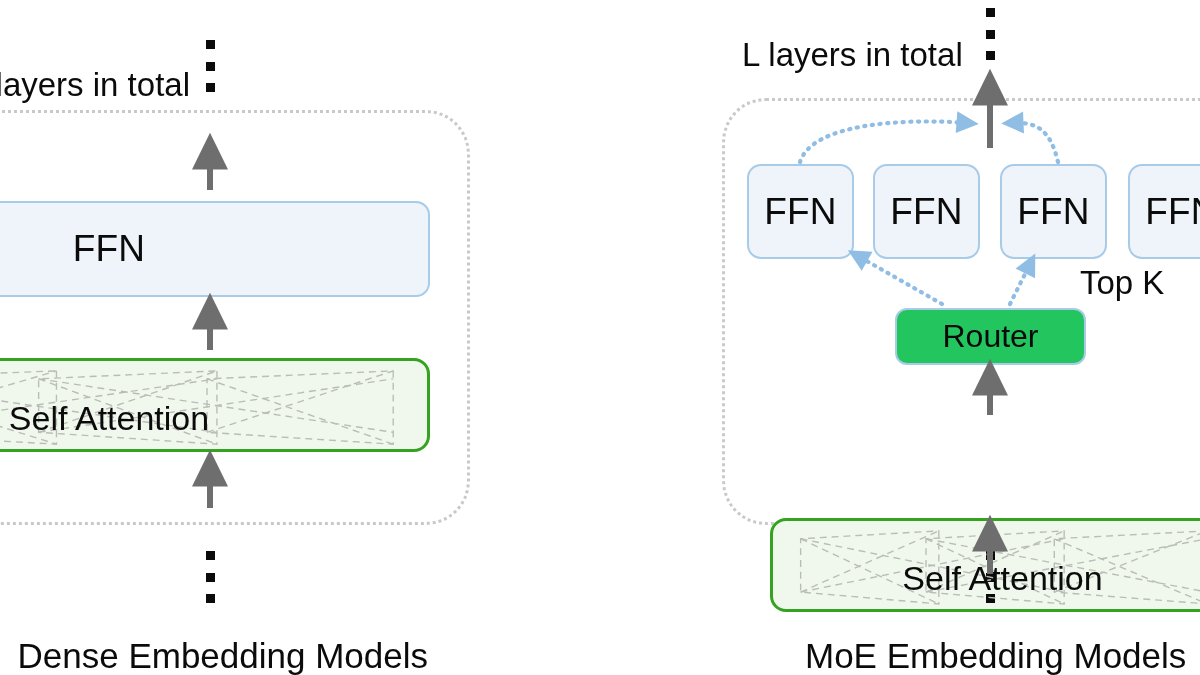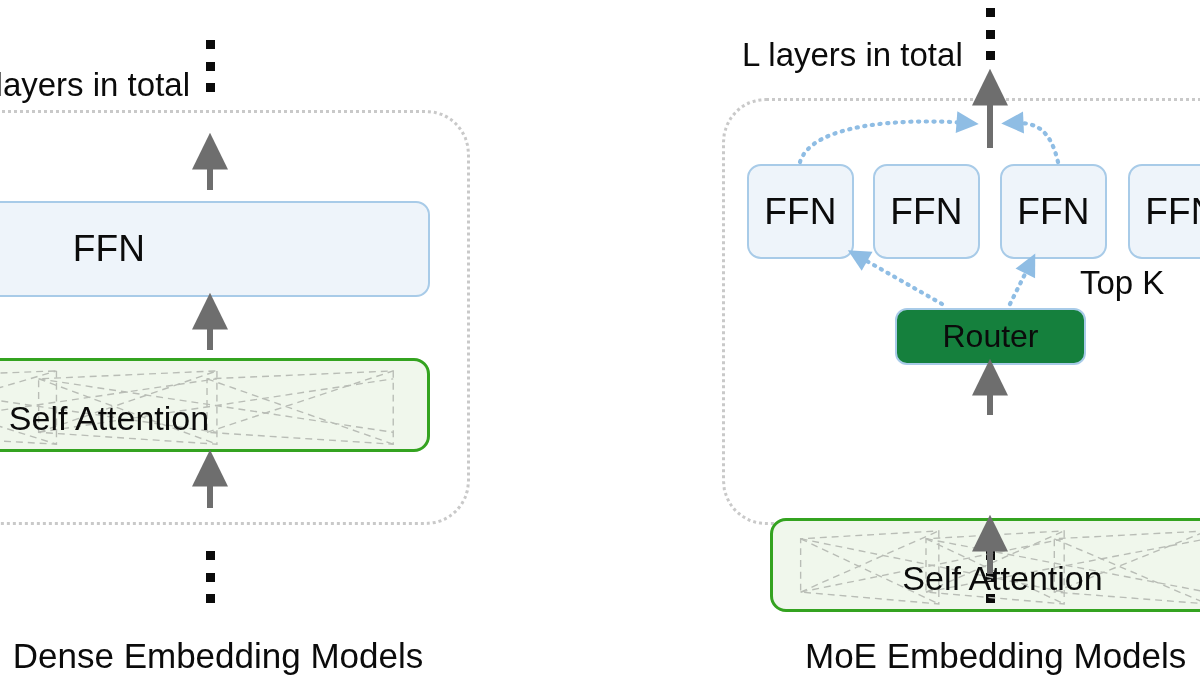--- a/index.html
+++ b/index.html
@@ -36,21 +36,21 @@
     text-align: center;
     white-space: nowrap;
   }
   .mod-ffn {
     background: #eef4fa;
     border: 2.5px solid #a8cbe8;
     font-size: 37px;
     letter-spacing: .2px;
   }
   .mod-router {
-    background: #15803d;
+    background: #22c55e;
     border: 2.5px solid #a8cbe8;
     border-radius: 12px;
     font-size: 32px;
   }
   .mod-attn {
     background: #f0f7ec;
     border: 3px solid #34a320;
     border-radius: 16px;
     font-size: 34px;
     position: relative;
@@ -126,21 +126,21 @@
     </svg>
     <span class="attn-label">Self Attention</span>
   </div>
 
   <div class="abs vdots" style="left:206px; top:551px; width:9px; height:52px;">
     <i></i>
     <i></i>
     <i></i>
   </div>
 
-  <div class="abs label-caption" style="left:8px; top:636px; width:420px; text-align:center;">Dense Embedding Models</div>
+  <div class="abs label-caption" style="left:8px; top:636px; width:420px; text-align:right;">Dense Embedding Models</div>
 
   <div class="abs label-note" style="left:742px; top:36px; width:230px; text-align:left;">L layers in total</div>
 
   <div class="abs vdots" style="left:986px; top:8px; width:9px; height:52px;">
     <i></i>
     <i></i>
     <i></i>
   </div>
 
   <div class="abs layer-container" style="left:722px; top:98px; width:680px; height:427px;"></div>

